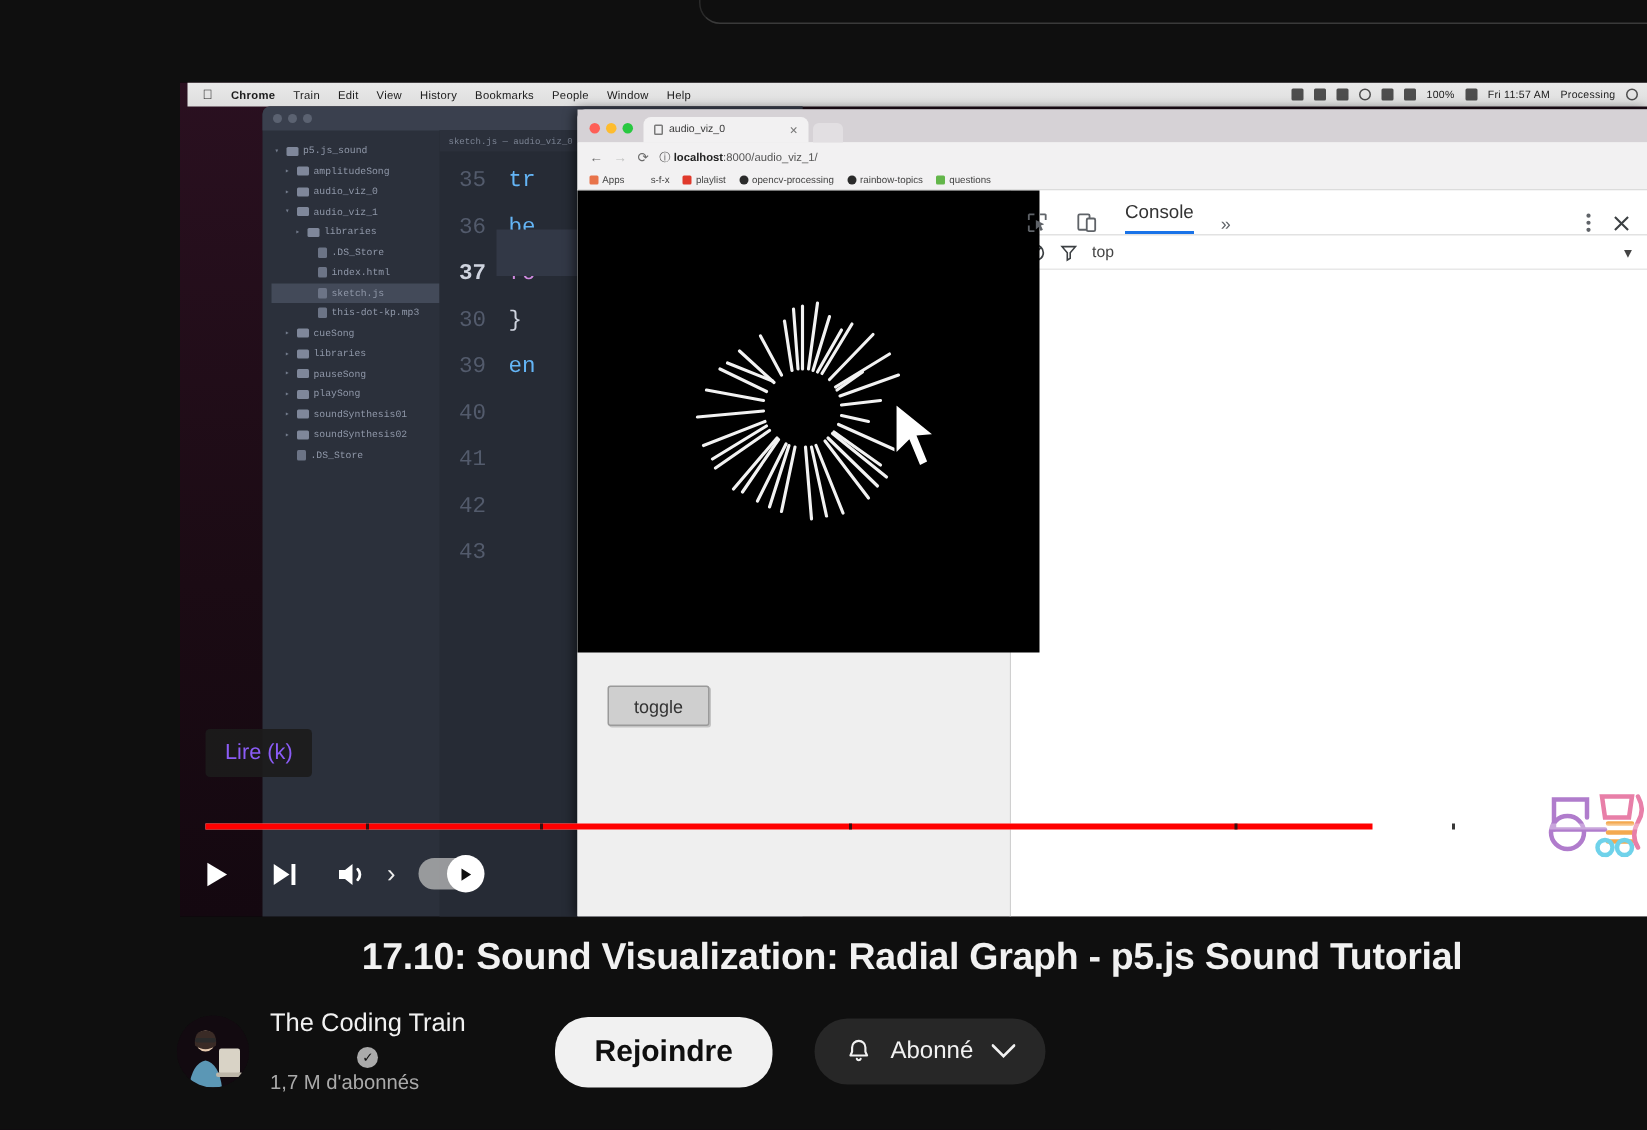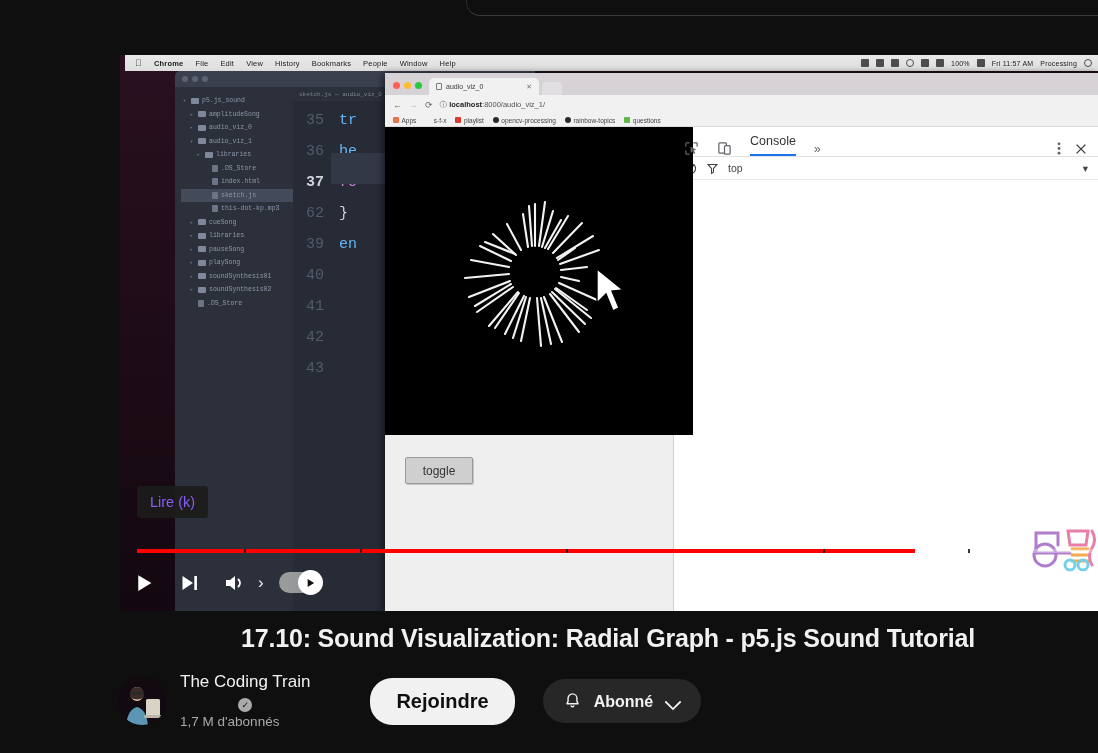--- a/index.html
+++ b/index.html
@@ -142,41 +142,41 @@
   .avatar { width:48px;height:48px;border-radius:50%; overflow:hidden; background:#140c12; position:relative; flex:none;}
   .chan-text { line-height:1.25; }
   .chan-name { color:#f1f1f1; font-size:17px; font-weight:normal; display:flex; align-items:center; gap:6px;flex-direction:column;}
   .verified { width:14px;height:14px;border-radius:50%; background:#aaa; color:#0f0f0f; font-size:9px; display:flex;align-items:center;justify-content:center; }
   .chan-subs { color:#aaa; font-size:13.5px; margin-top:2px;}
   .join-btn {
     margin-left:46px; background:#f1f1f1; color:#0f0f0f; font-size:20px; font-weight:bold;
     padding:12px 26px; border-radius:22px; white-space:nowrap;
   }
   .subbed-btn {
-    margin-left:14px; background:#272727; color:#f1f1f1; font-size:16px; font-weight:bold;
-    padding:12px 20px; border-radius:22px; display:flex; align-items:flex-end; gap:12px; white-space:nowrap;
+    margin-left:14px; background:#272727; color:#f1f1f1; font-size:16px; font-weight:normal;
+    padding:12px 20px; border-radius:22px; display:flex; align-items:center; gap:12px; white-space:nowrap;
   }
   svg { display:block; }
 </style>
 </head>
 <body>
 
 <div id="root">
 
   <div class="top-shell"></div>
 
   <div class="player">
     <div class="video-stage">
 
       <div class="room-left"></div>
 
       <div class="macbar">
         <span class="apple"></span>
         <b>Chrome</b>
-        <span>File</span>
+        <span>Train</span>
         <span>Edit</span>
         <span>View</span>
         <span>History</span>
         <span>Bookmarks</span>
         <span>People</span>
         <span>Window</span>
         <span>Help</span>
         <span class="macbar-right">
           <i class="mb-ico"></i>
           <i class="mb-ico"></i>
@@ -282,21 +282,21 @@
               </div>
             </div>
           <div class="ed-main">
             <div class="ed-tabs">sketch.js — audio_viz_0</div>
             <div class="act-line"></div>
             <div class="code-area">
               <div class="gutter" id="gutter">
                   <div>35</div>
                   <div>36</div>
                   <div class="cur">37</div>
-                  <div>62</div>
+                  <div>30</div>
                   <div>39</div>
                   <div>40</div>
                   <div>41</div>
                   <div>42</div>
                   <div>43</div>
                 </div>
               <div class="codecol" id="codecol">
                   <div class="k-blue">tr</div>
                   <div class="k-blue">be</div>
                   <div class="k-pink">fo</div>

